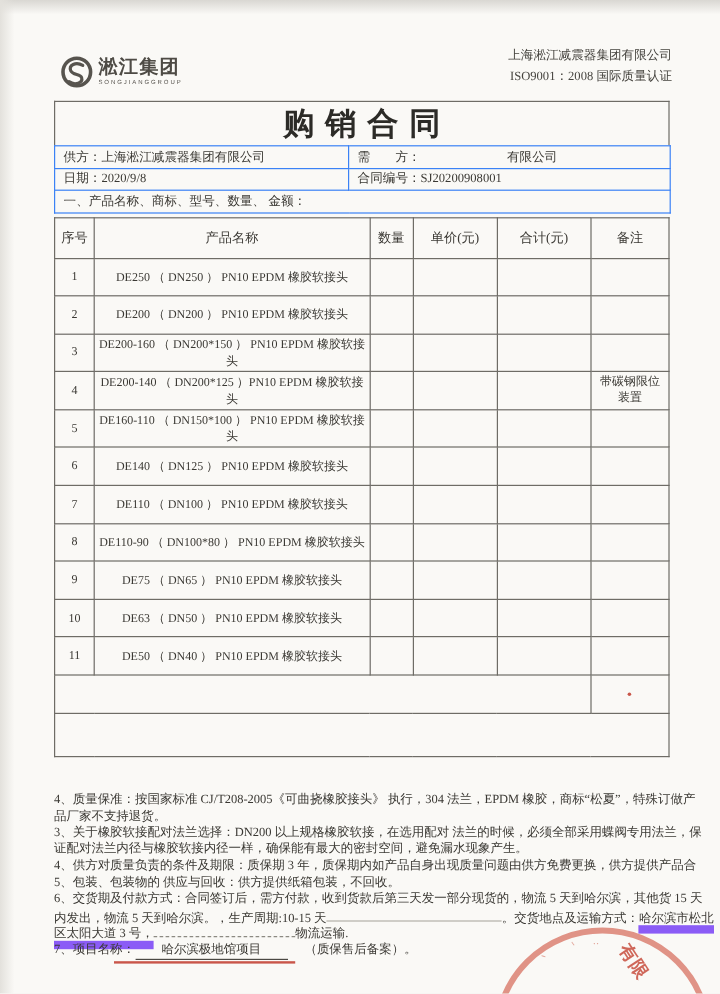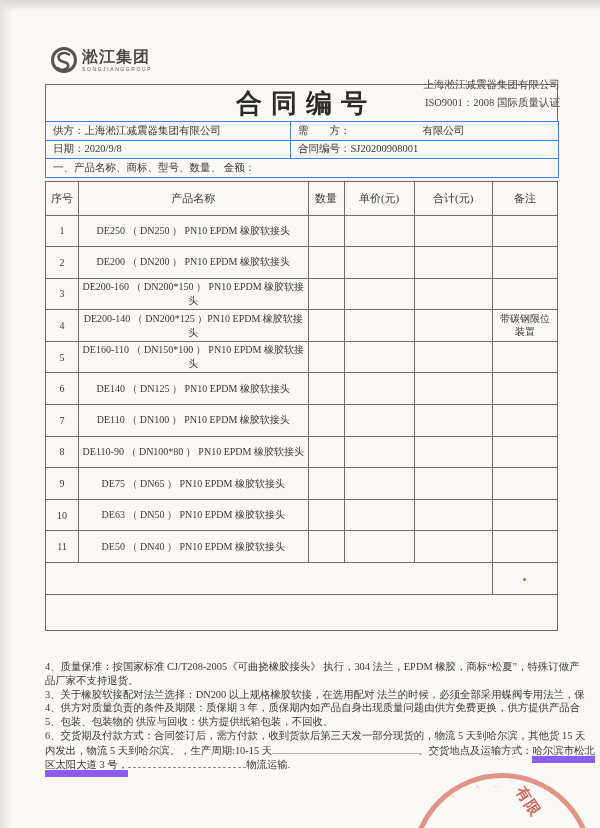--- a/index.html
+++ b/index.html
@@ -5,21 +5,21 @@
   html,body{margin:0;padding:0;}
   body{width:600px;height:828px;background:#efedea;}
   .page{position:relative;width:600px;height:828px;background:#faf9f6;overflow:hidden;
         font-family:"Liberation Serif","DejaVu Serif",serif;color:#3a3833;}
   .edge-top{position:absolute;top:0;left:0;right:0;height:12px;
         background:linear-gradient(#d9d7d2,rgba(250,249,246,0));pointer-events:none;}
   .edge-left{position:absolute;top:0;left:0;bottom:0;width:12px;
         background:linear-gradient(90deg,#e3e1dc,rgba(250,249,246,0));pointer-events:none;}
 
   
-  .hdr{position:absolute;top:36px;left:50px;right:40px;display:flex;justify-content:space-between;flex-direction:column;}
+  .hdr{position:absolute;top:36px;left:50px;right:40px;display:flex;justify-content:space-between;}
   .logo{display:flex;align-items:flex-start;gap:4px;margin-top:10px;}
   .logo svg{display:block;}
   .logo-txt{display:flex;flex-direction:column;line-height:1;}
   .brand{font-size:16px;font-weight:bold;color:#4e4b45;letter-spacing:1px;font-family:"Liberation Sans",sans-serif;margin-top:3px;}
   .subbrand{font-size:5px;color:#55524c;letter-spacing:1.6px;font-family:"Liberation Sans",sans-serif;margin-top:2px;}
   .co-info{text-align:right;font-size:10.5px;line-height:17.5px;color:#45433e;margin-top:2px;}
 
   
   .contract{position:absolute;left:45px;top:84px;width:513px;}
   .titlebox{border:1px solid #6e6c66;border-bottom:none;height:36px;display:flex;align-items:center;justify-content:center;}
@@ -78,21 +78,21 @@
       </span>
     </div>
     <div class="co-info">
       <div>上海淞江减震器集团有限公司</div>
       <div>ISO9001：2008 国际质量认证</div>
     </div>
   </div>
 
   <div class="contract">
     <div class="titlebox">
-      <h1>合同编号</h1>
+      <h1>购销合同</h1>
     </div>
 
     <table class="info-tbl">
       <colgroup>
           <col style="width:245px">
           <col style="width:268px">
         </colgroup>
       <tbody>
           <tr>
         <td>
@@ -244,29 +244,33 @@
           <td colspan="6"></td>
         </tr>
       </tfoot>
     </table>
   </div>
 
   <div class="terms">
     <div class="ln">4、质量保准：按国家标准 CJ/T208-2005《可曲挠橡胶接头》 执行，304 法兰，EPDM 橡胶，商标“松夏”，特殊订做产</div>
     <div class="ln">品厂家不支持退货。</div>
     <div class="ln">3、关于橡胶软接配对法兰选择：DN200 以上规格橡胶软接，在选用配对 法兰的时候，必须全部采用蝶阀专用法兰，保</div>
+    <div class="ln">证配对法兰内径与橡胶软接内径一样，确保能有最大的密封空间，避免漏水现象产生。</div>
     <div class="ln">4、供方对质量负责的条件及期限：质保期 3 年，质保期内如产品自身出现质量问题由供方免费更换，供方提供产品合</div>
     <div class="ln">5、包装、包装物的 供应与回收：供方提供纸箱包装，不回收。</div>
     <div class="ln">6、交货期及付款方式：合同签订后，需方付款，收到货款后第三天发一部分现货的，物流 5 天到哈尔滨，其他货 15 天</div>
     <div class="ln">
       <span>内发出，物流 5 天到哈尔滨。，生产周期:10-15 天</span><span class="blank" style="width:146px"></span><span>。交货地点及运输方式：</span><span class="u">哈尔滨市松北</span>
     </div>
     <div class="ln">
       <span class="u">区太阳大道 3 号，</span><span class="blank dotted" style="width:118px"></span><span>物流运输.</span>
     </div>
+    <div class="ln" style="margin-top:1px">
+      <span>7、项目名称：</span><span class="proj"><span>哈尔滨极地馆项目</span><span class="redline"></span></span><span style="margin-left:14px">（质保售后备案）。</span>
+    </div>
   </div>
 
   <div class="stamp">
     <span class="stamp-txt">有限</span>
     <span class="stamp-mark" style="left:58px;top:4px">丶</span>
     <span class="stamp-mark" style="left:78px;top:2px">‥</span>
     <span class="stamp-mark" style="left:34px;top:14px;transform:rotate(-35deg)">丶</span>
   </div>
 </div>
 

